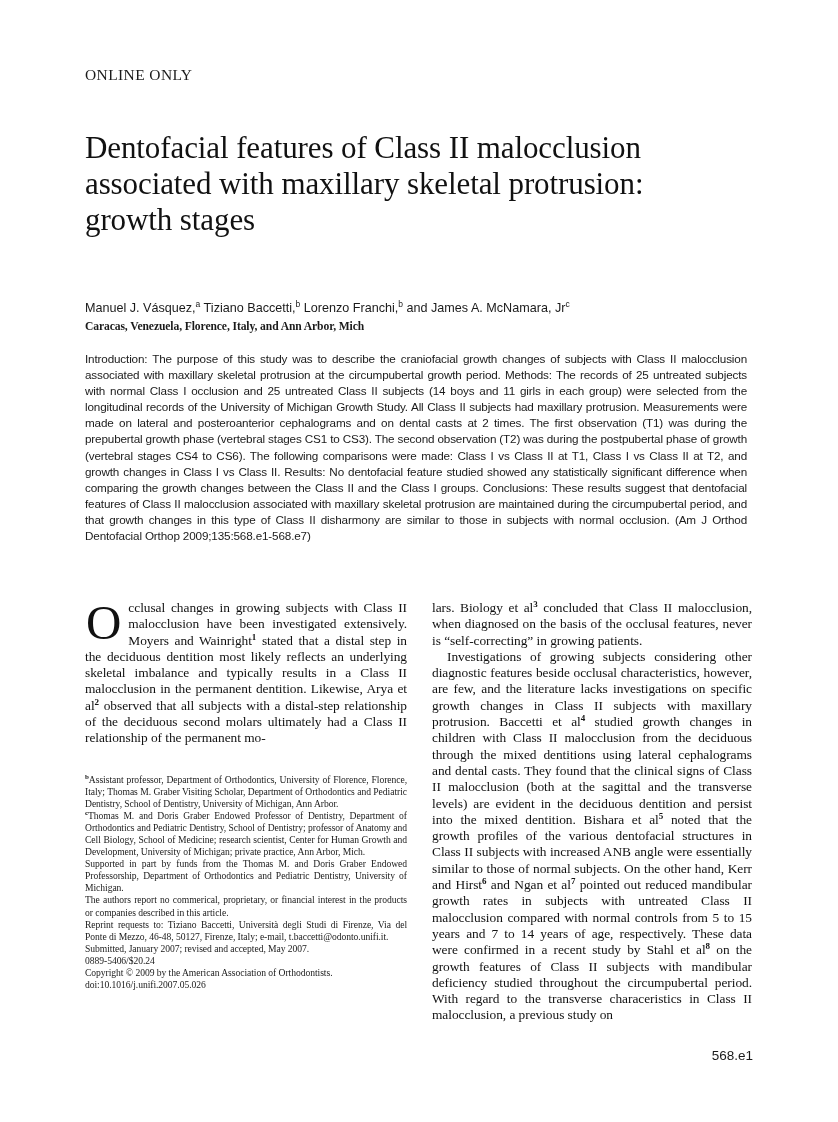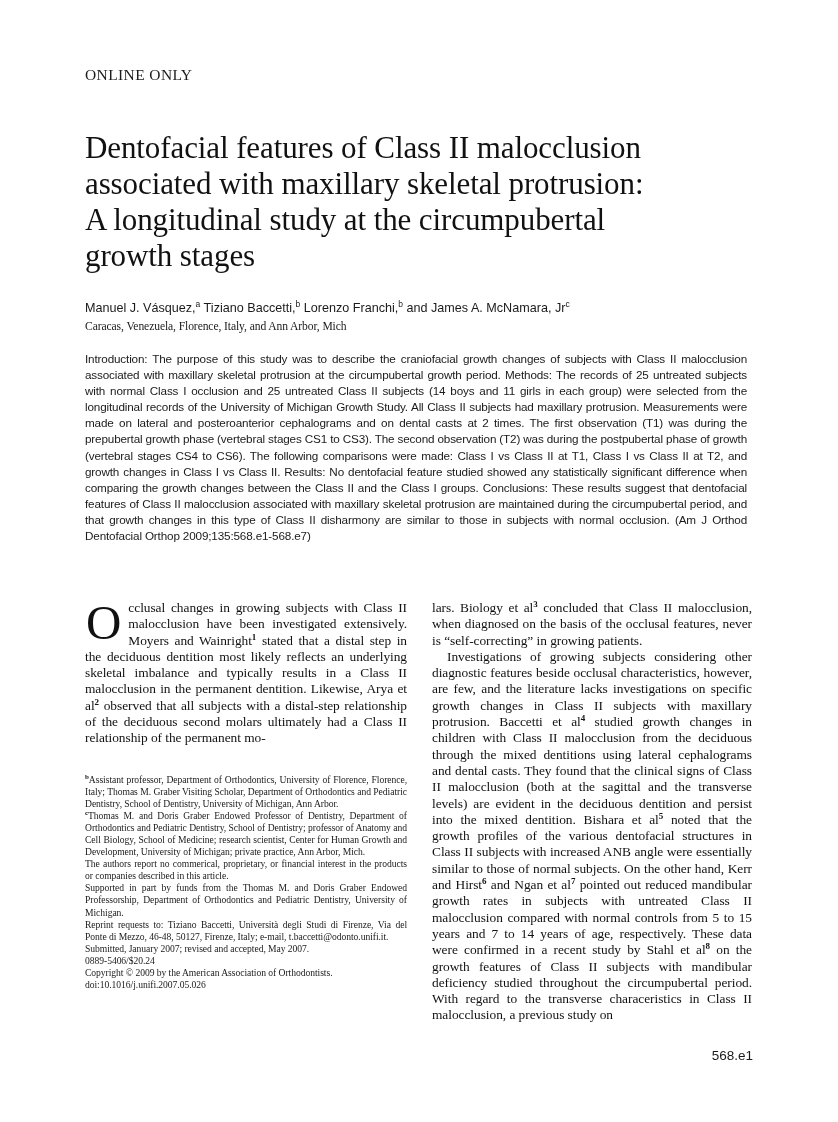--- a/index.html
+++ b/index.html
@@ -66,21 +66,21 @@
     color: #1a1a1a;
   }
   .authors-line sup {
     font-size: 8.5px;
     vertical-align: super;
     line-height: 0;
   }
   .affil-line {
     font-family: "Liberation Serif", "DejaVu Serif", serif;
     font-size: 11.6px;
-    font-weight: normal;
+    font-weight: bold;
     line-height: 16px;
     margin-top: 3px;
     color: #1a1a1a;
     letter-spacing: -0.1px;
   }
 
   
   .abstract {
     position: absolute;
     left: 85px;
@@ -178,21 +178,20 @@
 </head>
 <body>
 
 <div class="page">
 
   <div class="running-head">ONLINE ONLY</div>
 
   <div class="title-block">
     <div class="title-line">Dentofacial features of Class II malocclusion</div>
     <div class="title-line">associated with maxillary skeletal protrusion:</div>
-    <div class="title-line">A longitudinal study at the circumpubertal</div>
     <div class="title-line">growth stages</div>
   </div>
 
   <div class="authors-block">
     <div class="authors-line"><span>Manuel J. Vásquez,</span><sup>a</sup><span> Tiziano Baccetti,</span><sup>b</sup><span> Lorenzo Franchi,</span><sup>b</sup><span> and James A. McNamara, Jr</span><sup>c</sup></div>
     <div class="affil-line">Caracas, Venezuela, Florence, Italy, and Ann Arbor, Mich</div>
   </div>
 
   <div class="abstract">Introduction: The purpose of this study was to describe the craniofacial growth changes of subjects with Class II malocclusion associated with maxillary skeletal protrusion at the circumpubertal growth period. Methods: The records of 25 untreated subjects with normal Class I occlusion and 25 untreated Class II subjects (14 boys and 11 girls in each group) were selected from the longitudinal records of the University of Michigan Growth Study. All Class II subjects had maxillary protrusion. Measurements were made on lateral and posteroanterior cephalograms and on dental casts at 2 times. The first observation (T1) was during the prepubertal growth phase (vertebral stages CS1 to CS3). The second observation (T2) was during the postpubertal phase of growth (vertebral stages CS4 to CS6). The following comparisons were made: Class I vs Class II at T1, Class I vs Class II at T2, and growth changes in Class I vs Class II. Results: No dentofacial feature studied showed any statistically significant difference when comparing the growth changes between the Class II and the Class I groups. Conclusions: These results suggest that dentofacial features of Class II malocclusion associated with maxillary skeletal protrusion are maintained during the circumpubertal period, and that growth changes in this type of Class II disharmony are similar to those in subjects with normal occlusion. (Am J Orthod Dentofacial Orthop 2009;135:568.e1-568.e7)</div>
 
@@ -205,22 +204,22 @@
   <div class="col-right">
     <div class="body-text">
       <p class="no-indent"><span>lars. Biology et al</span><sup>3</sup><span> concluded that Class II malocclusion, when diagnosed on the basis of the occlusal features, never is “self-correcting” in growing patients.</span></p>
       <p><span>Investigations of growing subjects considering other diagnostic features beside occlusal characteristics, however, are few, and the literature lacks investigations on specific growth changes in Class II subjects with maxillary protrusion. Baccetti et al</span><sup>4</sup><span> studied growth changes in children with Class II malocclusion from the deciduous through the mixed dentitions using lateral cephalograms and dental casts. They found that the clinical signs of Class II malocclusion (both at the sagittal and the transverse levels) are evident in the deciduous dentition and persist into the mixed dentition. Bishara et al</span><sup>5</sup><span> noted that the growth profiles of the various dentofacial structures in Class II subjects with increased ANB angle were essentially similar to those of normal subjects. On the other hand, Kerr and Hirst</span><sup>6</sup><span> and Ngan et al</span><sup>7</sup><span> pointed out reduced mandibular growth rates in subjects with untreated Class II malocclusion compared with normal controls from 5 to 15 years and 7 to 14 years of age, respectively. These data were confirmed in a recent study by Stahl et al</span><sup>8</sup><span> on the growth features of Class II subjects with mandibular deficiency studied throughout the circumpubertal period. With regard to the transverse characeristics in Class II malocclusion, a previous study on</span></p>
     </div>
   </div>
 
   <div class="footnotes">
     <div><sup>b</sup><span>Assistant professor, Department of Orthodontics, University of Florence, Florence, Italy; Thomas M. Graber Visiting Scholar, Department of Orthodontics and Pediatric Dentistry, School of Dentistry, University of Michigan, Ann Arbor.</span></div>
     <div><sup>c</sup><span>Thomas M. and Doris Graber Endowed Professor of Dentistry, Department of Orthodontics and Pediatric Dentistry, School of Dentistry; professor of Anatomy and Cell Biology, School of Medicine; research scientist, Center for Human Growth and Development, University of Michigan; private practice, Ann Arbor, Mich.</span></div>
+    <div>Supported in part by funds from the Thomas M. and Doris Graber Endowed Professorship, Department of Orthodontics and Pediatric Dentistry, University of Michigan.</div>
     <div>The authors report no commerical, proprietary, or financial interest in the products or companies described in this article.</div>
-    <div>Supported in part by funds from the Thomas M. and Doris Graber Endowed Professorship, Department of Orthodontics and Pediatric Dentistry, University of Michigan.</div>
     <div>Reprint requests to: Tiziano Baccetti, Università degli Studi di Firenze, Via del Ponte di Mezzo, 46-48, 50127, Firenze, Italy; e-mail, t.baccetti@odonto.unifi.it.</div>
     <div>Submitted, January 2007; revised and accepted, May 2007.</div>
     <div>0889-5406/$20.24</div>
     <div>Copyright © 2009 by the American Association of Orthodontists.</div>
     <div>doi:10.1016/j.unifi.2007.05.026</div>
   </div>
 
   <div class="folio">568.e1</div>
 
 </div>

